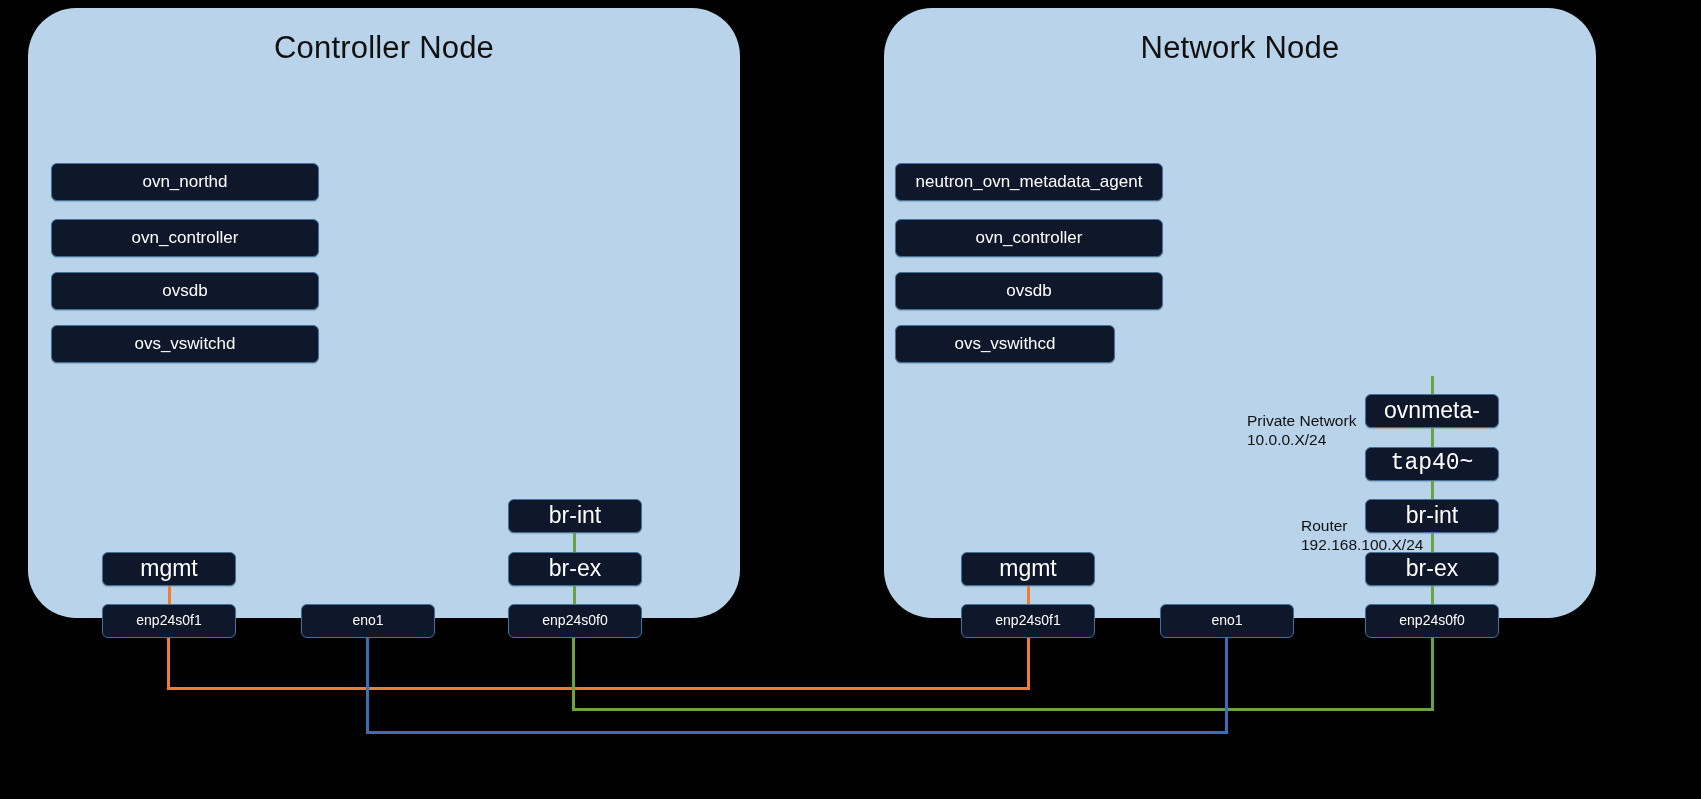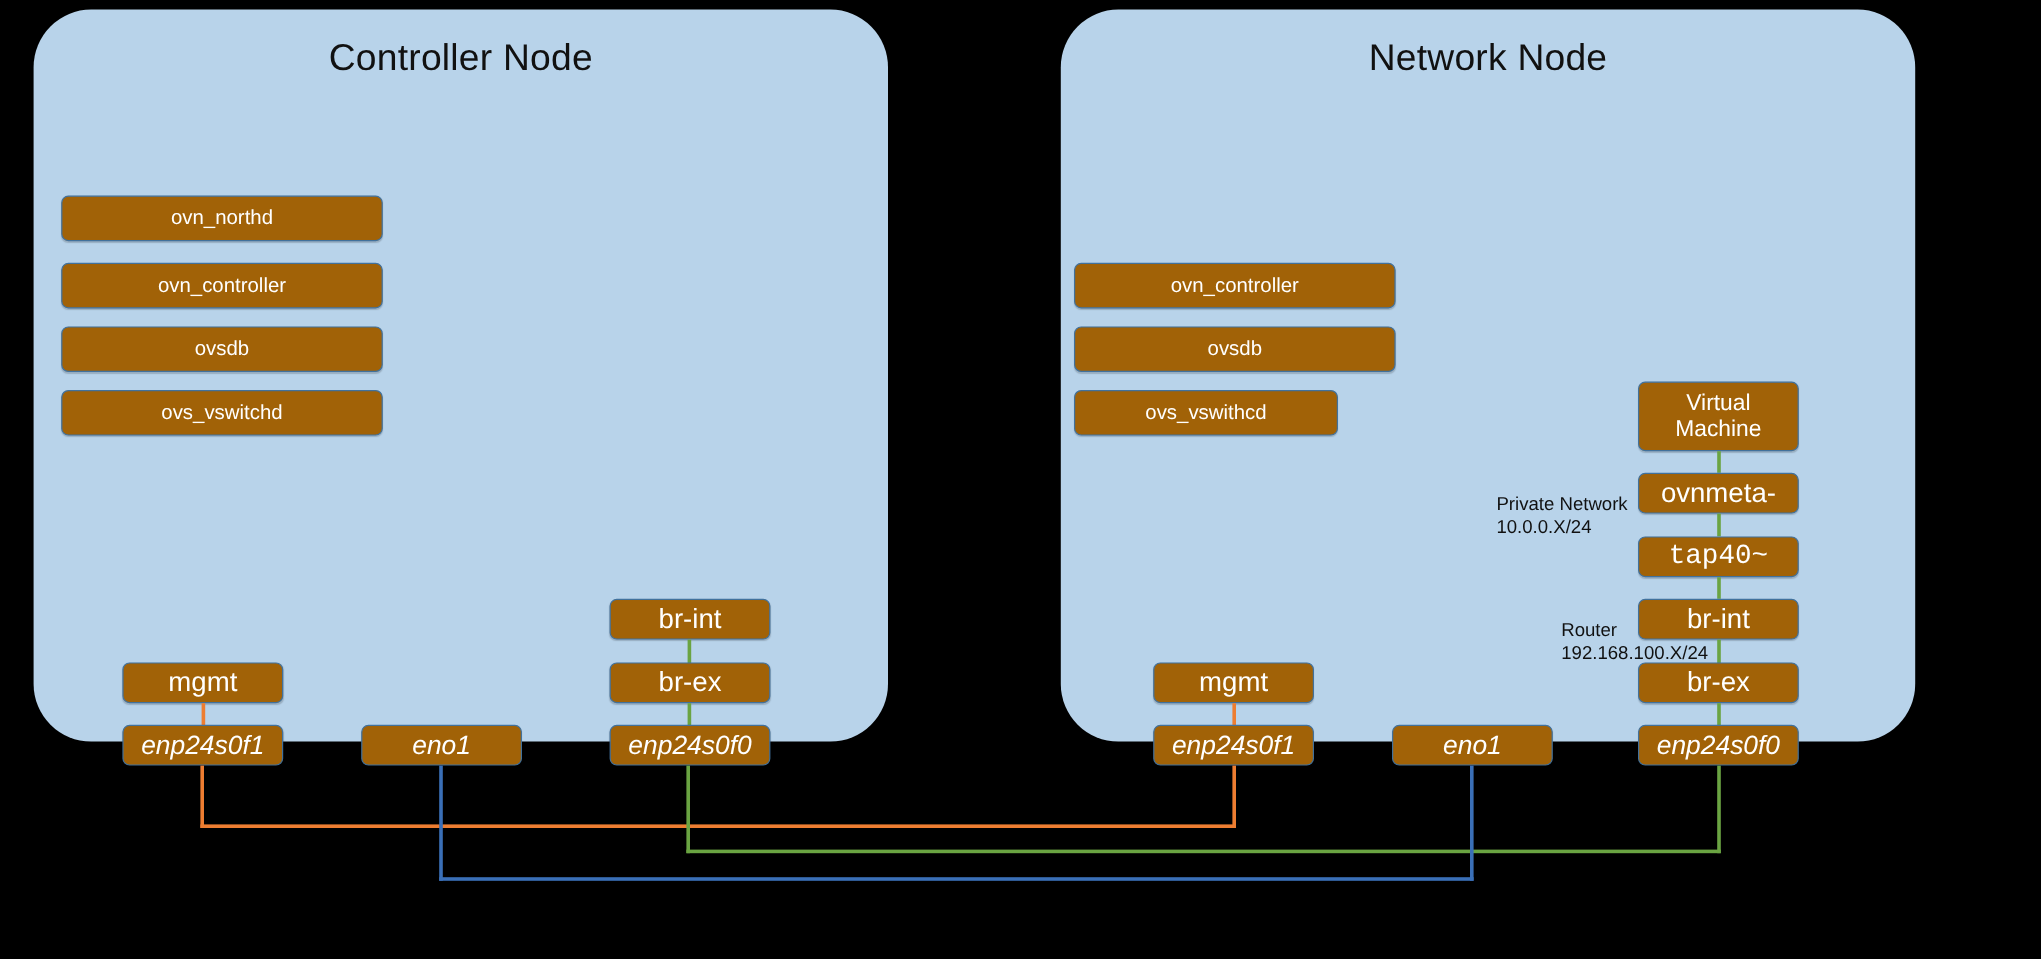--- a/index.html
+++ b/index.html
@@ -37,37 +37,37 @@
     font-size: 31px;
     color: #111111;
     letter-spacing: 0.2px;
     white-space: nowrap;
   }
 
   
   .box {
     position: absolute;
     box-sizing: border-box;
-    background: #a16207;
+    background: #0f172a;
     border: 1.5px solid #41719c;
     border-radius: 6px;
     color: #ffffff;
     display: flex;
     align-items: center;
     justify-content: center;
     text-align: center;
     font-size: 17px;
     line-height: 1.12;
     padding: 0 8px;
     white-space: nowrap;
     box-shadow: 0 1px 1px rgba(0,0,0,0.18);
   }
   .box.two-line { white-space: normal; font-size: 19px; }
   .box.svc { font-size: 17px; }
-  .box.iface { font-size: 22px; font-style: italic; }
+  .box.iface { font-size: 14px; }
   .box.bridge { font-size: 23px; }
 
   
   .annot {
     position: absolute;
     color: #111111;
     font-size: 15.5px;
     line-height: 1.25;
     text-align: left;
     white-space: pre-line;
@@ -106,26 +106,25 @@
   <div class="line v c-orange" style="left:148px; top:586px; height:20px;"></div>
 
   <div class="box iface" style="left:82px; top:604px; width:134px; height:34px;">enp24s0f1</div>
   <div class="box iface" style="left:281px; top:604px; width:134px; height:34px;">eno1</div>
   <div class="box iface" style="left:488px; top:604px; width:134px; height:34px;">enp24s0f0</div>
 
   <div class="node-panel" style="left:864px; top:8px; width:712px; height:610px;">
     <div class="node-title">Network Node</div>
   </div>
 
+  <div class="box svc" style="left:875px; top:163px; width:268px; height:38px;">neutron_ovn_metadata_agent</div>
   <div class="box svc" style="left:875px; top:219px; width:268px; height:38px;">ovn_controller</div>
   <div class="box svc" style="left:875px; top:272px; width:268px; height:38px;">ovsdb</div>
   <div class="box svc" style="left:875px; top:325px; width:220px; height:38px;">ovs_vswithcd</div>
 
-  <div class="box two-line" style="left:1345px; top:318px; width:134px; height:58px;">Virtual
-Machine</div>
   <div class="line v c-green" style="left:1411px; top:376px; height:18px;"></div>
 
   <div class="box bridge" style="left:1345px; top:394px; width:134px; height:34px;">ovnmeta-</div>
   <div class="line v c-green" style="left:1411px; top:428px; height:19px;"></div>
 
   <div class="box bridge" style="left:1345px; top:447px; width:134px; height:34px;font-family:Liberation Mono, monospace;">tap40~</div>
   <div class="line v c-green" style="left:1411px; top:481px; height:18px;"></div>
 
   <div class="box bridge" style="left:1345px; top:499px; width:134px; height:34px;">br-int</div>
   <div class="line v c-green" style="left:1411px; top:533px; height:20px;"></div>

